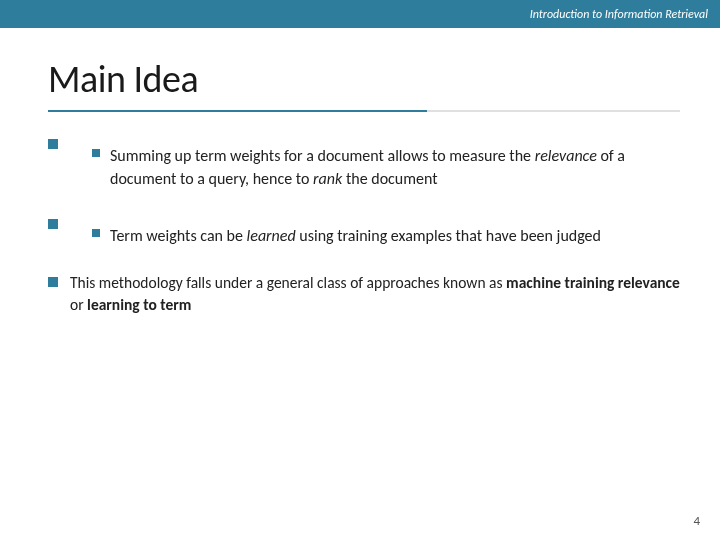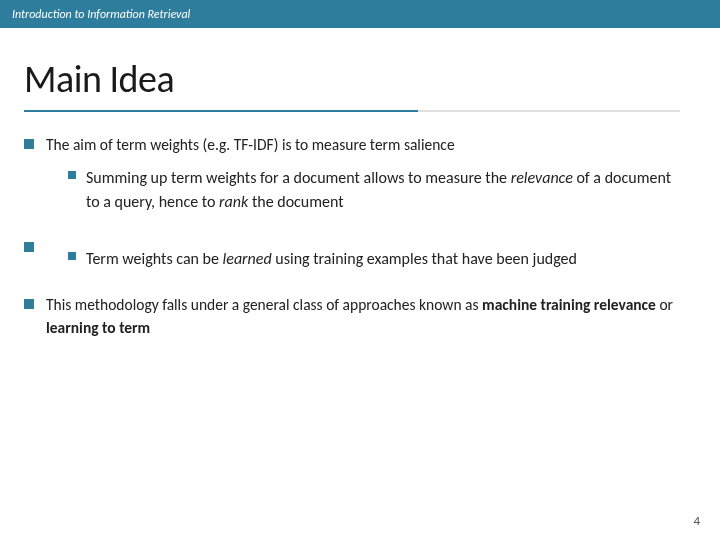--- a/index.html
+++ b/index.html
@@ -1,18 +1,19 @@
 <!DOCTYPE html>
 <html><head>
   <meta charset="utf-8">
   <style>
     * {
       margin: 0;
       padding: 0;
       box-sizing: border-box;
+      justify-content: flex-end;
     }
 
     body {
       width: 720px;
       height: 540px;
       background: #ffffff;
       font-family: 'Calibri', 'Segoe UI', Arial, sans-serif;
       position: relative;
       overflow: hidden;
     }
@@ -26,21 +27,21 @@
       padding: 0 12px;
     }
 
     .header-title {
       color: #ffffff;
       font-size: 12px;
       font-style: italic;
     }
 
     .content {
-      padding: 28px 40px 20px 24px;
+      padding: 28px 40px 20px 48px;
     }
 
     .main-idea-title {
       font-size: 38px;
       font-weight: 300;
       color: #1a1a1a;
       margin-bottom: 8px;
       letter-spacing: -0.5px;
     }
 
@@ -133,21 +134,20 @@
 
 <div class="content">
   <h1 class="main-idea-title">Main Idea</h1>
   <div class="title-underline"></div>
 
   <ul class="bullet-list">
 
     <li class="bullet-item">
       <span class="bullet-marker"></span>
       <div class="bullet-text">
-        <span>The aim of term weights (e.g. TF-IDF) is to measure term salience</span>
         <ul class="sub-bullet-list">
           <li class="sub-bullet-item">
             <span class="sub-bullet-marker"></span>
             <span class="sub-bullet-text">
               Summing up term weights for a document allows to measure the <em>relevance</em> of a document to a query, hence to <em>rank</em> the document
             </span>
           </li>
         </ul>
       </div>
     </li>

